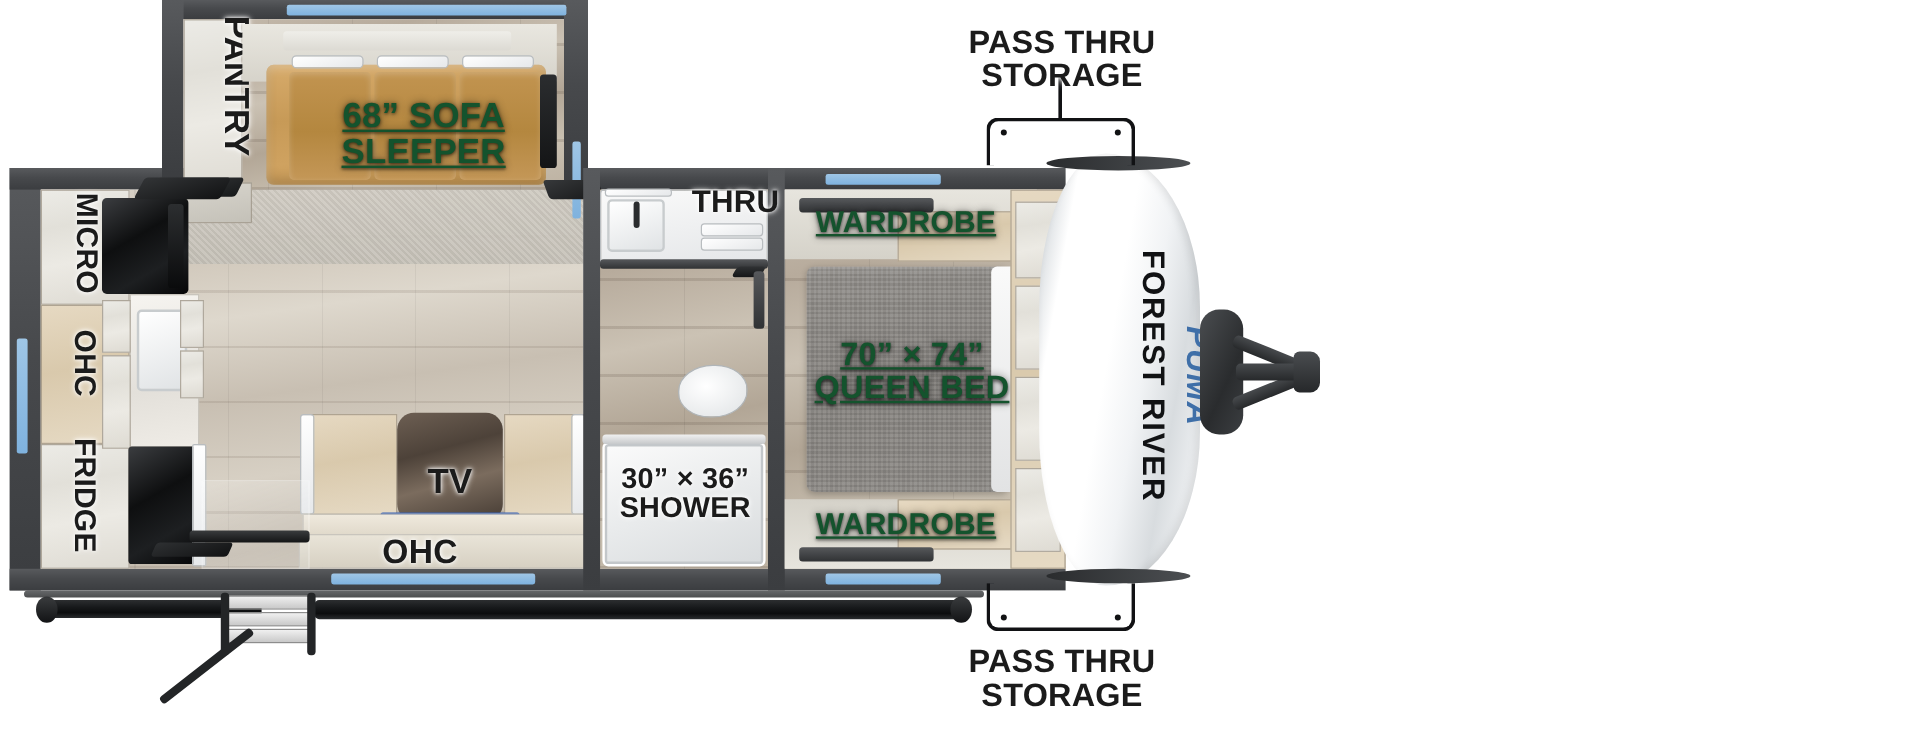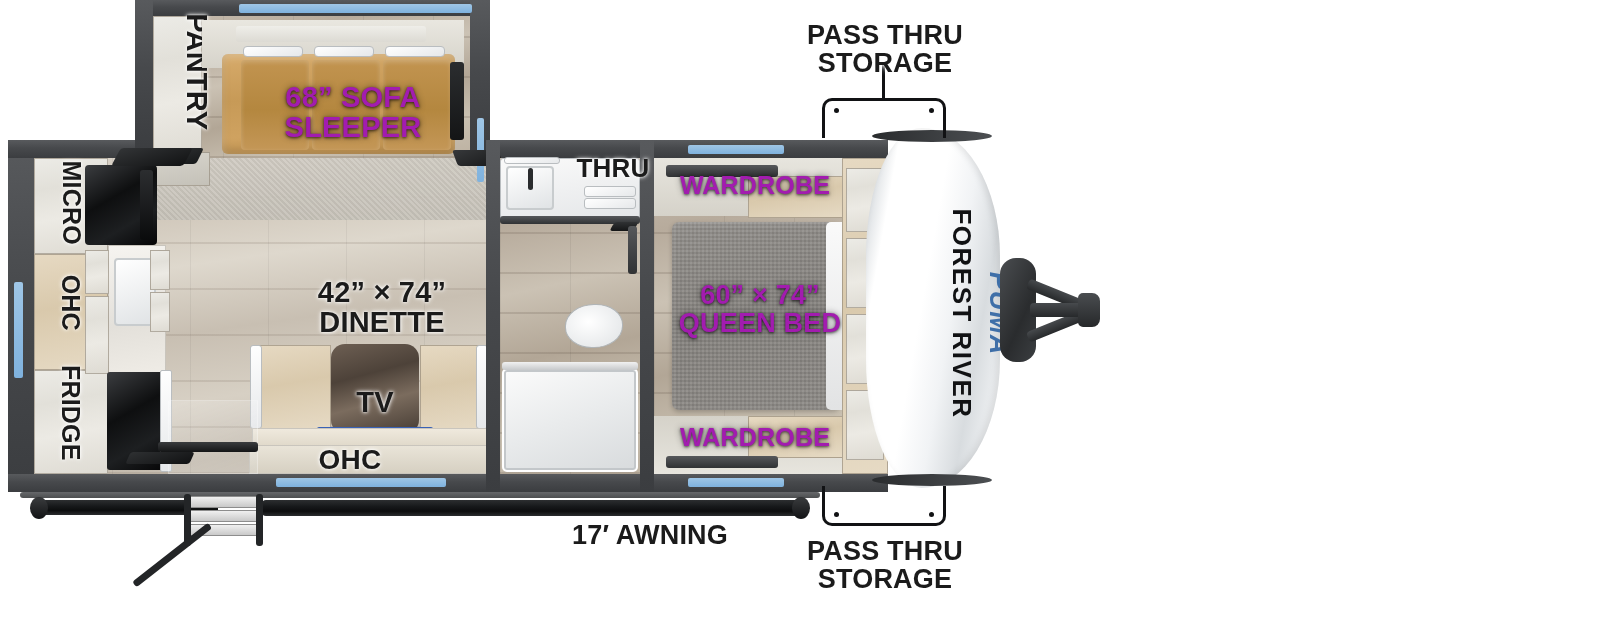--- a/index.html
+++ b/index.html
@@ -25,22 +25,23 @@
     line-height: 1.02;
     white-space: pre;
     text-align: center;
     user-select: none;
   }
   .lbl-dark {
     color: #1b1b1b;
     text-shadow: 0 0 5px rgba(255,255,255,.95), 0 0 3px rgba(255,255,255,.95);
   }
   .lbl-light {
-    color: #a21caf;
+    color: #14532d;
     text-shadow: 0 1px 3px rgba(0,0,0,.65), 0 0 7px rgba(0,0,0,.45);
+    text-decoration: underline;
   }
   .rot-cw  { transform: rotate(90deg); transform-origin: 50% 50%; }
 
   
   .shell-wall {
     position: absolute;
     background: linear-gradient(180deg,#585a5d 0%,#47494c 45%,#3b3d40 100%);
   }
 
   .floor-wood {
@@ -321,22 +322,20 @@
   <div class="counter" style="left:108px; top:245px; width:58px; height:128px;"></div>
   <div class="sink" style="left:114px; top:258px; width:42px; height:68px;"></div>
   <div class="cab-wood cab-edge" style="left:85px; top:250px; width:24px; height:44px;"></div>
   <div class="cab-wood cab-edge" style="left:85px; top:296px; width:24px; height:78px;"></div>
   <div class="cab-wood cab-edge" style="left:150px; top:250px; width:20px; height:40px;"></div>
   <div class="cab-wood cab-edge" style="left:150px; top:292px; width:20px; height:40px;"></div>
 
   <div class="appl-black" style="left:107px; top:372px; width:60px; height:98px; border-radius:3px;"></div>
   <div class="appl-white" style="left:160px; top:370px; width:12px; height:102px; border-radius:2px;"></div>
 
-  <div class="lbl lbl-dark" style="left:262px; top:278px; width:240px; font-size:29px;">42” × 74”
-DINETTE</div>
 
   <div class="cab-tan cab-edge" style="left:259px; top:345px; width:72px; height:84px;"></div>
   <div class="cab-tan cab-edge" style="left:420px; top:345px; width:72px; height:84px;"></div>
   <div class="appl-white" style="left:250px; top:345px; width:12px; height:84px;"></div>
   <div class="appl-white" style="left:476px; top:345px; width:12px; height:84px;"></div>
 
   <div class="tv" style="left:331px; top:344px; width:88px; height:90px;"></div>
   <div class="lbl lbl-dark" style="left:333px; top:388px; width:84px; font-size:29px;">TV</div>
   <div class="tv-base" style="left:317px; top:427px; width:116px; height:11px;"></div>
   <div class="dark-bar" style="left:309px; top:436px; width:132px; height:11px; background:linear-gradient(180deg,#2f3133,#121314);"></div>
@@ -361,38 +360,40 @@
   <div class="appl-white" style="left:584px; top:198px; width:52px; height:11px;"></div>
   <div class="lbl lbl-dark" style="left:560px; top:155px; width:106px; font-size:26px;">THRU</div>
   <div class="dark-bar" style="left:500px; top:216px; width:140px; height:8px;"></div>
   <div class="dark-bar" style="left:612px; top:222px; width:24px; height:9px; background:linear-gradient(180deg,#303234,#151617); transform:skewX(-30deg);"></div>
   <div class="dark-bar" style="left:628px; top:226px; width:9px; height:48px;"></div>
 
   <div class="toilet" style="left:565px; top:304px; width:58px; height:44px;"></div>
 
   <div class="shower-pan" style="left:502px; top:368px; width:136px; height:104px;"></div>
   <div class="dark-bar" style="left:502px; top:362px; width:136px; height:8px; background:linear-gradient(180deg,#f1f1f1,#c7c9cb);"></div>
+  <div class="lbl lbl-dark" style="left:500px; top:388px; width:142px; font-size:24px;">30” × 36”
+SHOWER</div>
 
   <div class="floor-wood dark" style="left:654px; top:158px; width:234px; height:316px;"></div>
   <div class="window" style="left:688px; top:145px; width:96px; height:9px;"></div>
   <div class="window" style="left:688px; top:478px; width:96px; height:9px;"></div>
 
   <div class="cab-wood" style="left:654px; top:158px; width:210px; height:58px; background:linear-gradient(180deg,#e7e5de,#d5d2c9);"></div>
   <div class="cab-tan cab-edge" style="left:748px; top:176px; width:96px; height:42px;"></div>
   <div class="dark-bar" style="left:666px; top:165px; width:112px; height:12px;"></div>
   <div class="lbl lbl-light" style="left:660px; top:173px; width:190px; font-size:25px;">WARDROBE</div>
 
   <div class="cab-wood" style="left:654px; top:416px; width:210px; height:58px; background:linear-gradient(180deg,#d5d2c9,#e7e5de);"></div>
   <div class="cab-tan cab-edge" style="left:748px; top:416px; width:96px; height:42px;"></div>
   <div class="dark-bar" style="left:666px; top:456px; width:112px; height:12px;"></div>
   <div class="lbl lbl-light" style="left:660px; top:425px; width:190px; font-size:25px;">WARDROBE</div>
 
   <div class="mattress" style="left:672px; top:222px; width:168px; height:188px;"></div>
   <div class="pillow" style="left:826px; top:222px; width:34px; height:188px;"></div>
-  <div class="lbl lbl-light" style="left:672px; top:282px; width:176px; font-size:27px;">60” × 74”
+  <div class="lbl lbl-light" style="left:672px; top:282px; width:176px; font-size:27px;">70” × 74”
 QUEEN BED</div>
 
   <div class="cab-tan cab-edge" style="left:842px; top:158px; width:46px; height:316px;"></div>
   <div class="cab-wood cab-edge" style="left:846px; top:168px; width:38px; height:64px;"></div>
   <div class="cab-wood cab-edge" style="left:846px; top:238px; width:38px; height:70px;"></div>
   <div class="cab-wood cab-edge" style="left:846px; top:314px; width:38px; height:70px;"></div>
   <div class="cab-wood cab-edge" style="left:846px; top:390px; width:38px; height:70px;"></div>
   <div class="lbl lbl-dark rot-cw" style="left:832px; top:288px; width:96px; font-size:27px;">OHC</div>
 
   <div class="nose" style="left:866px; top:128px; width:134px; height:360px;"></div>
@@ -434,15 +435,14 @@
 
   <div class="step-unit" style="left:168px; top:492px; width:104px; height:58px;">
     <div class="step-tread" style="left:18px; top:4px;  width:74px; height:12px;"></div>
     <div class="step-tread" style="left:18px; top:18px; width:74px; height:12px;"></div>
     <div class="step-tread" style="left:18px; top:32px; width:74px; height:12px;"></div>
     <div class="step-rail" style="left:16px; top:2px;  width:7px; height:52px;"></div>
     <div class="step-rail" style="left:88px; top:2px;  width:7px; height:52px;"></div>
     <div class="step-rail" style="left:-54px; top:30px; width:96px; height:7px; transform:rotate(-38deg); transform-origin:100% 50%;"></div>
   </div>
 
-  <div class="lbl lbl-dark" style="left:530px; top:522px; width:240px; font-size:27px;">17′ AWNING</div>
 
 </div>
 
 </body></html>

